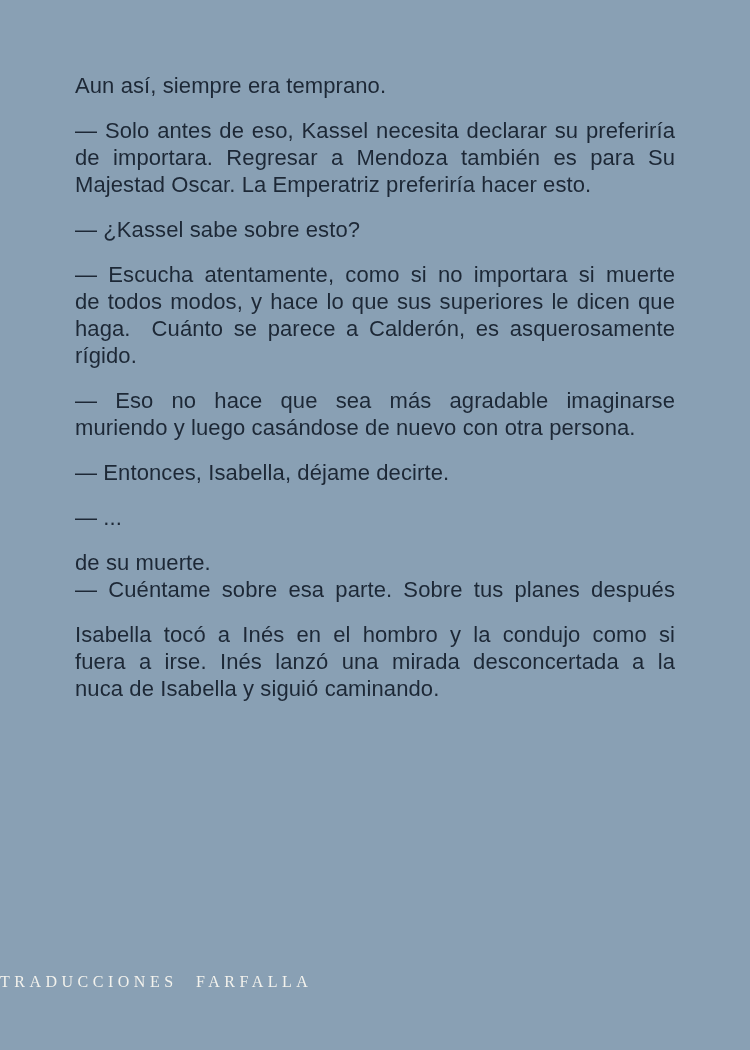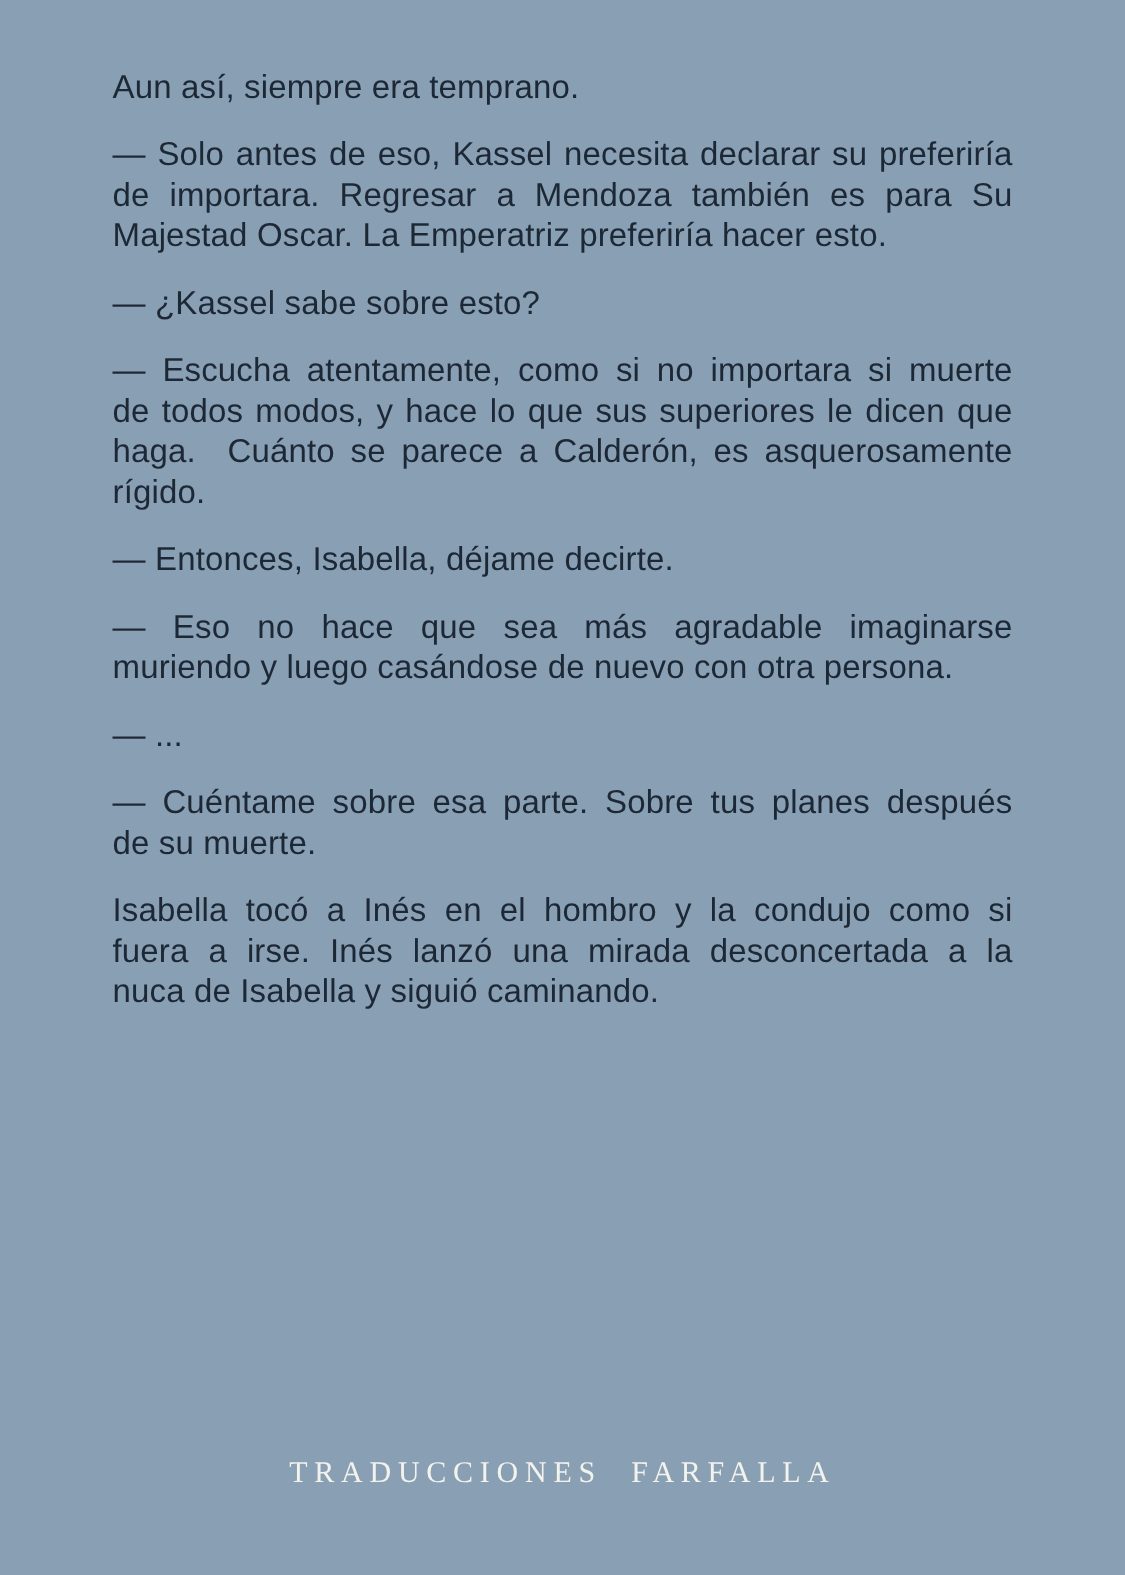--- a/index.html
+++ b/index.html
@@ -9,43 +9,42 @@
   }
   html, body { margin: 0; padding: 0; }
   body {
     width: 750px;
     height: 1050px;
     background: var(--bg);
     position: relative;
     overflow: hidden;
   }
   .content {
-    padding: 44px 75px 0 75px;
+    padding: 72px 75px 0 75px;
     color: var(--fg);
     font-family: "Liberation Sans", sans-serif;
     font-size: 22px;
     line-height: 27px;
     font-weight: 400;
     letter-spacing: 0.1px;
   }
   .para { margin: 0 0 18px 0; }
   .line { text-align: left; }
   .line.just {
     text-align: justify;
     text-align-last: justify;
   }
   .footer {
     position: absolute;
     left: 0;
     top: 972px;
     width: 100%;
-    text-align: center;
     color: var(--wm);
     font-family: "Liberation Serif", serif;
-    font-size: 20px;
+    font-size: 16px;
     line-height: 20px;
     letter-spacing: 4.5px;
     word-spacing: 10px;
   }
 </style>
 </head>
 <body>
 
 <div class="page-root">
   <main class="content" id="paragraphs">
@@ -60,32 +59,32 @@
       <div class="para">
         <div class="line">— ¿Kassel sabe sobre esto?</div>
       </div>
       <div class="para">
         <div class="line just">— Escucha atentamente, como si no importara si muerte</div>
         <div class="line just">de todos modos, y hace lo que sus superiores le dicen que</div>
         <div class="line just">haga. &nbsp;Cuánto se parece a Calderón, es asquerosamente</div>
         <div class="line">rígido.</div>
       </div>
       <div class="para">
-        <div class="line">— Entonces, Isabella, déjame decirte.</div>
+        <div class="line just">— Eso no hace que sea más agradable imaginarse</div>
+        <div class="line">muriendo y luego casándose de nuevo con otra persona.</div>
       </div>
       <div class="para">
-        <div class="line just">— Eso no hace que sea más agradable imaginarse</div>
-        <div class="line">muriendo y luego casándose de nuevo con otra persona.</div>
+        <div class="line">— Entonces, Isabella, déjame decirte.</div>
       </div>
       <div class="para">
         <div class="line">— ...</div>
       </div>
       <div class="para">
+        <div class="line">de su muerte.</div>
         <div class="line just">— Cuéntame sobre esa parte. Sobre tus planes después</div>
-        <div class="line">de su muerte.</div>
       </div>
       <div class="para">
         <div class="line just">Isabella tocó a Inés en el hombro y la condujo como si</div>
         <div class="line just">fuera a irse. Inés lanzó una mirada desconcertada a la</div>
         <div class="line">nuca de Isabella y siguió caminando.</div>
       </div>
     </main>
   <footer class="footer">
     <span>TRADUCCIONES FARFALLA</span>
   </footer>

